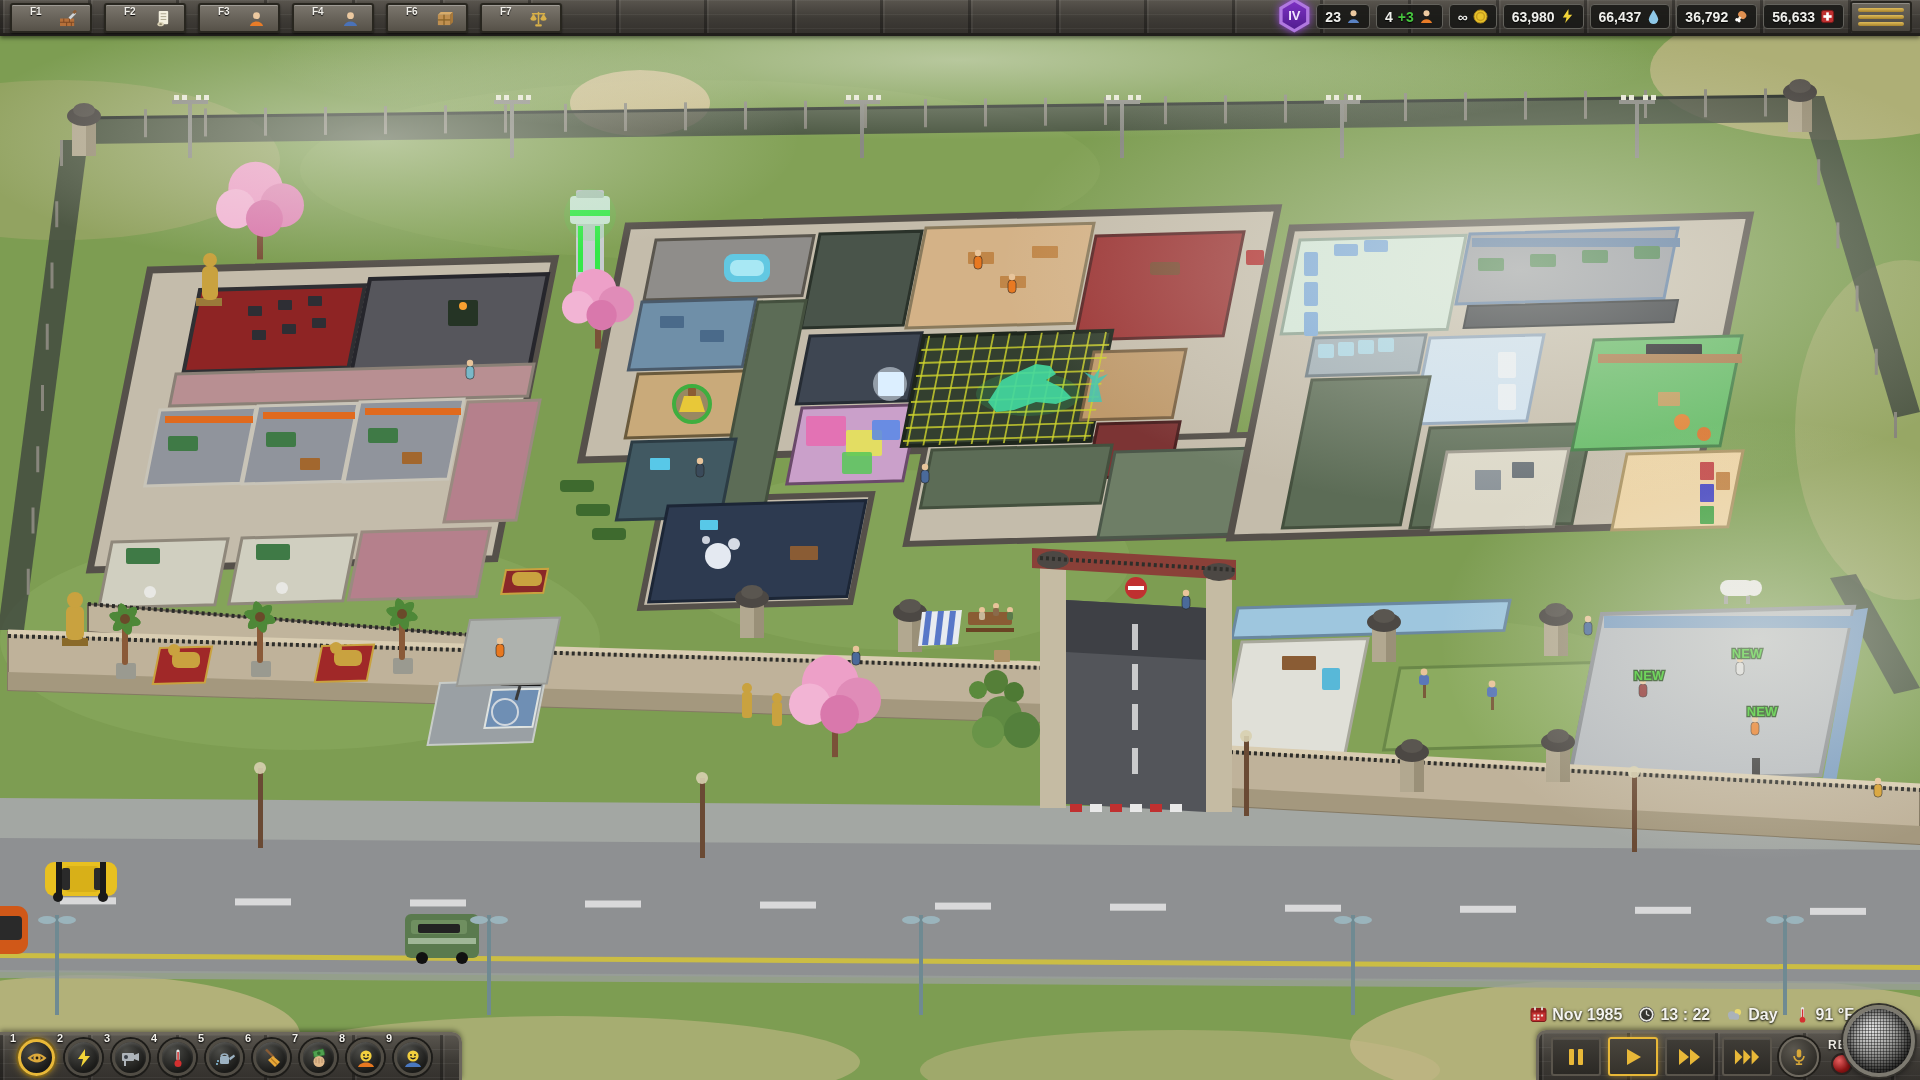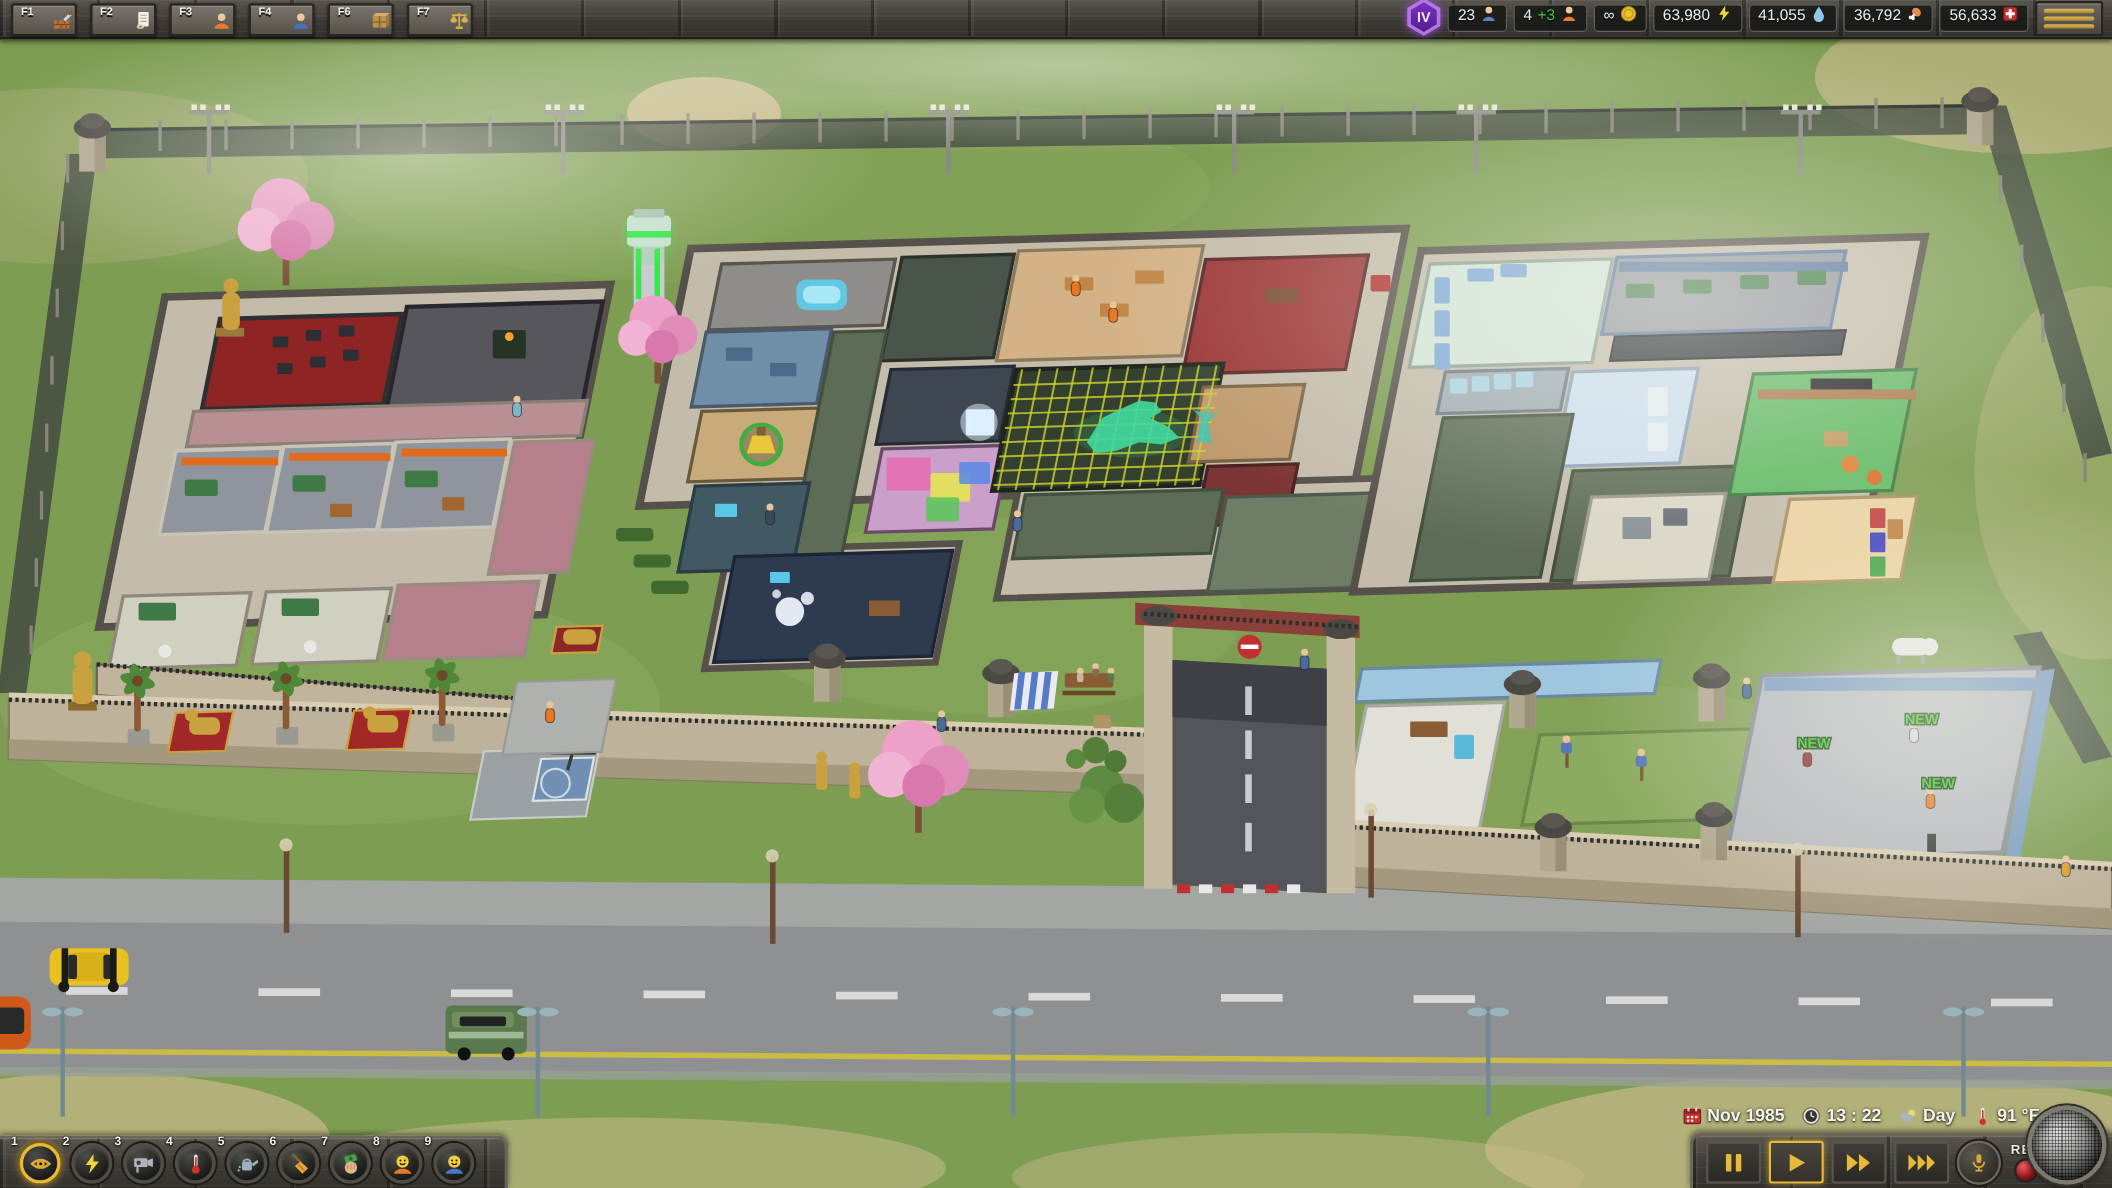--- a/index.html
+++ b/index.html
@@ -10,37 +10,37 @@
   
   .stone{
     background-image:
       repeating-linear-gradient(90deg, rgba(0,0,0,.30) 0 3px, rgba(255,255,255,.05) 3px 5px, transparent 5px 88px),
       repeating-linear-gradient(180deg, rgba(255,255,255,.05) 0 1px, transparent 1px 14px),
       linear-gradient(180deg,#59554e,#3e3b36 55%,#34312d);
   }
   .topbar{position:absolute;left:0;top:0;width:100%;height:33px;z-index:10;
           border-bottom:3px solid #201e1b;box-shadow:0 2px 4px rgba(0,0,0,.5)}
   .hotkeys{position:absolute;left:10px;top:3px;display:flex;gap:12px}
-  .fkey{width:42px;height:26px;display:flex;align-items:center;gap:18px;padding:0 7px;
+  .fkey{width:42px;height:26px;display:flex;align-items:center;gap:18px;padding:0 18px;
         background:linear-gradient(#7b766d,#565148);border:2px solid #28261f;border-radius:3px;
         box-shadow:inset 0 1px 0 rgba(255,255,255,.28),0 1px 2px rgba(0,0,0,.5);cursor:pointer}
   .fkey .flabel{font-size:10px;font-weight:bold;color:#f2f0ea;text-shadow:0 1px 1px #000;align-self:flex-start;margin-top:1px}
   .fkey svg{width:17px;height:17px;flex:none}
 
   .stats{position:absolute;right:8px;top:3px;display:flex;gap:6px;align-items:center;height:27px;z-index:11}
   .hexwrap{width:32px;height:34px;margin-top:-2px;display:flex;align-items:center;justify-content:center;
            filter:drop-shadow(0 0 4px #9a4ae0)}
   .hex{width:32px;height:34px;clip-path:polygon(50% 0,97% 26%,97% 74%,50% 100%,3% 74%,3% 26%);
        background:#b078e0;display:flex;align-items:center;justify-content:center}
   .hex-in{width:25px;height:27px;clip-path:polygon(50% 0,97% 26%,97% 74%,50% 100%,3% 74%,3% 26%);
        background:linear-gradient(#7c30c2,#521d90);display:flex;align-items:center;justify-content:center;
        color:#f2e4ff;font-size:13px;font-weight:bold}
-  .pill{height:23px;display:flex;gap:5px;padding:0 8px;
+  .pill{height:23px;display:flex;align-items:center;gap:5px;padding:0 8px;
         background:rgba(24,24,22,.88);border:1px solid #63625c;border-radius:4px;
-        color:#f0f0ec;font-size:14px;font-weight:normal;text-shadow:0 1px 1px #000}
+        color:#f0f0ec;font-size:14px;font-weight:bold;text-shadow:0 1px 1px #000}
   .pill svg{width:15px;height:15px}
   .plus{color:#46c43e}
   .menu-btn{width:46px;height:28px;background:linear-gradient(#6b665d,#49453e);border:2px solid #26241f;border-radius:3px;
         display:flex;flex-direction:column;justify-content:center;gap:3px;padding:0 6px;cursor:pointer;
         box-shadow:inset 0 1px 0 rgba(255,255,255,.25)}
   .menu-btn i{display:block;height:4px;border-radius:2px;background:linear-gradient(#e0bc5a,#a8832c)}
 
   
   .overlaybar{position:absolute;left:0;bottom:0;width:462px;height:48px;z-index:10;
         border-top:3px solid #6b665c;border-right:3px solid #6b665c;border-top-right-radius:10px;
@@ -747,21 +747,21 @@
           <circle cx="8" cy="8" r="4.2" fill="none" stroke="#c89e1e" stroke-width="1.6"></circle>
         </svg>
     </div>
     <div class="pill">
       <span>63,980</span>
       <svg viewBox="0 0 16 16">
           <polygon points="9,0 3,9 7,9 5.5,15 13,6 9,6" fill="#f2d438"></polygon>
         </svg>
     </div>
     <div class="pill">
-      <span>41,055</span>
+      <span>66,437</span>
       <svg viewBox="0 0 16 16">
           <path d="M8,1 C8,1 3,8 3,11 a5,5 0 0 0 10,0 C13,8 8,1 8,1 Z" fill="#8ec8e8"></path>
         </svg>
     </div>
     <div class="pill">
       <span>36,792</span>
       <svg viewBox="0 0 16 16">
           <g transform="rotate(40 8 8)">
             <ellipse cx="8.4" cy="5.6" rx="4.6" ry="3.8" fill="#e09050"></ellipse>
             <rect x="7" y="8.4" width="2.8" height="4.2" fill="#f0e6d4"></rect>

